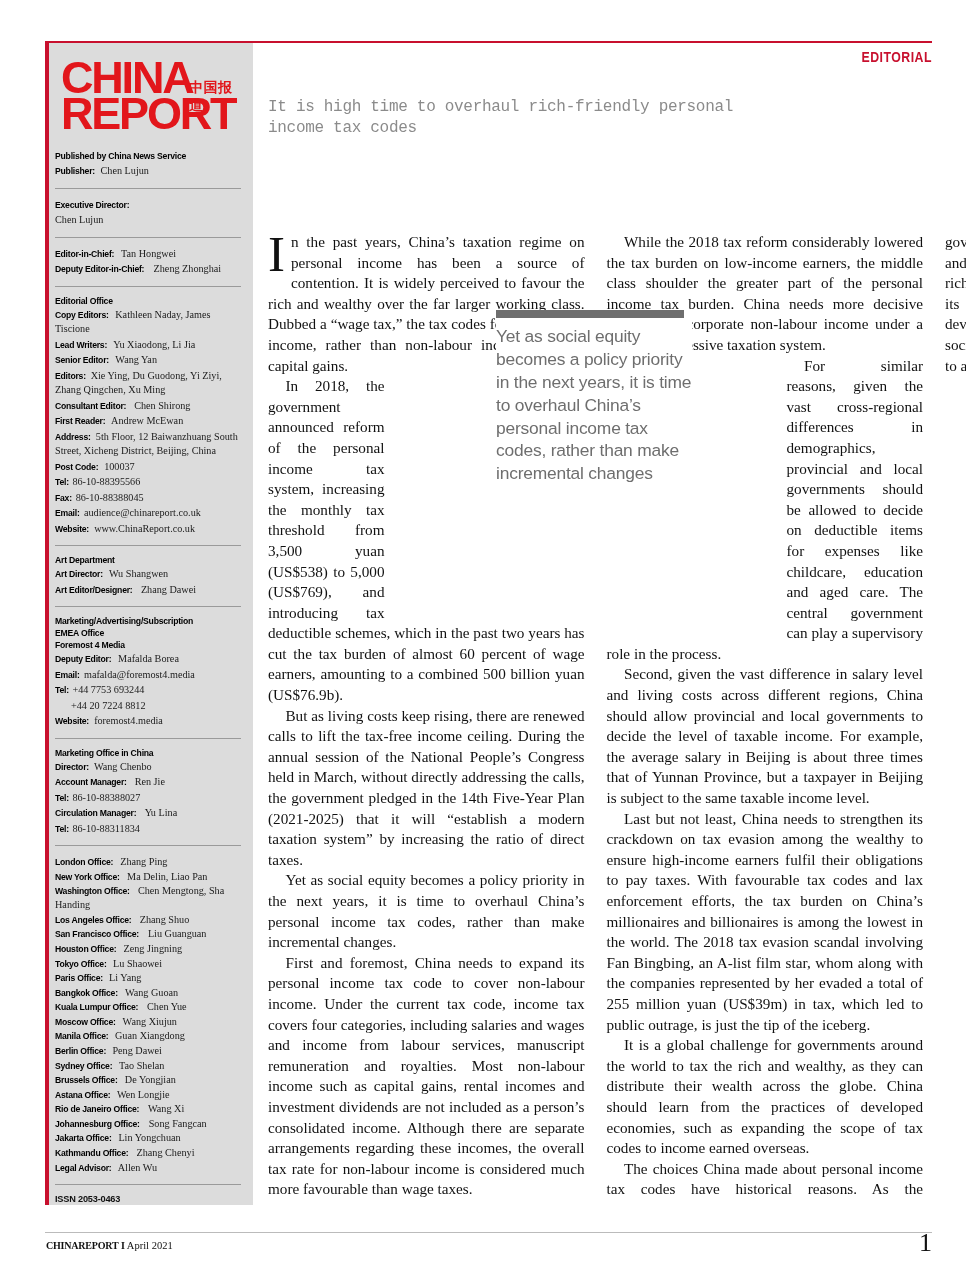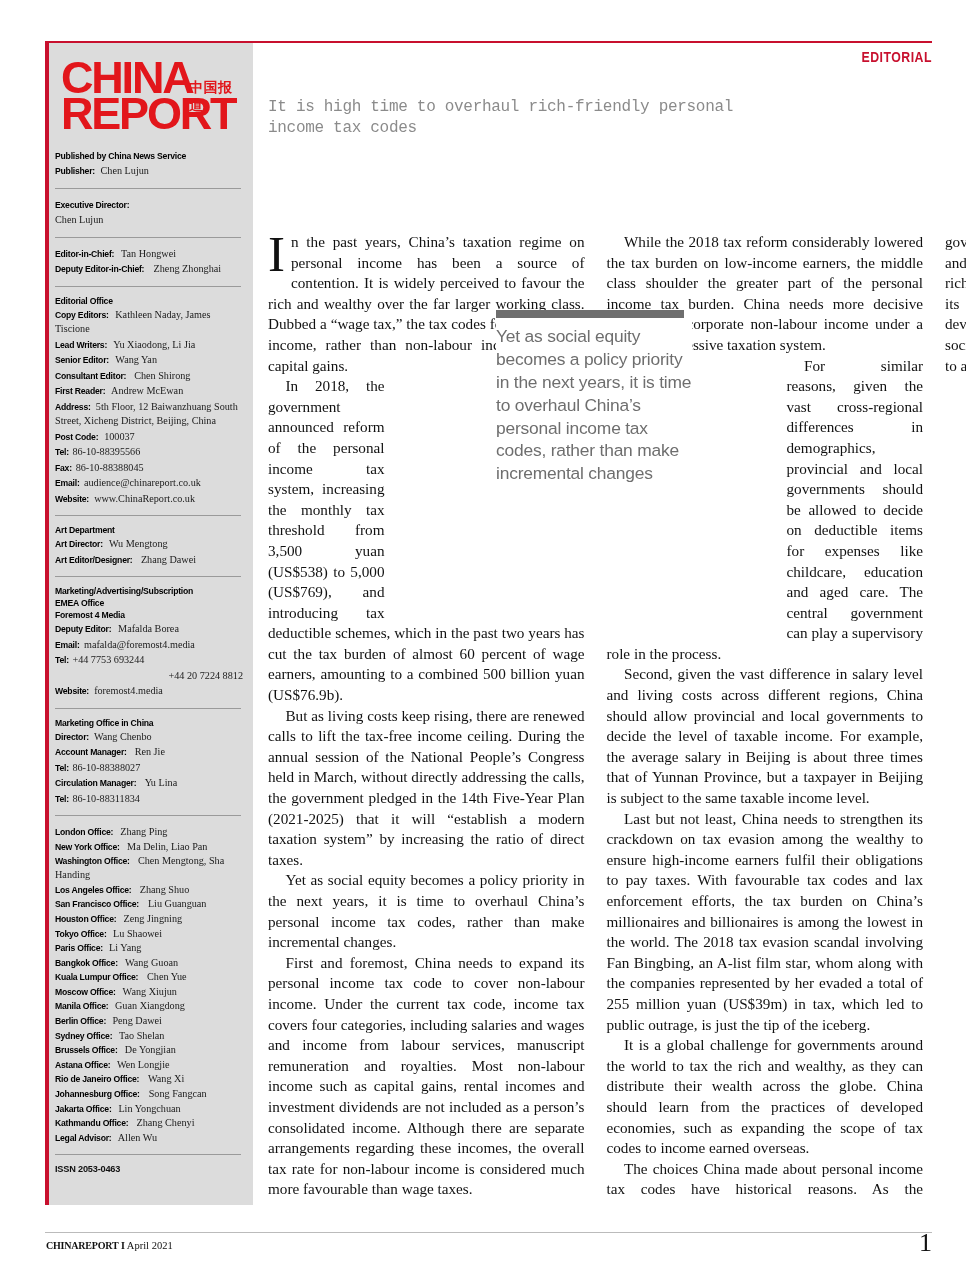--- a/index.html
+++ b/index.html
@@ -131,21 +131,21 @@
     font-family: "Liberation Sans", sans-serif;
     font-weight: bold;
     font-size: 9.3px;
     color: #000;
     letter-spacing: -0.25px;
     margin: 0 0 2px 0;
     transform: scaleX(0.93);
     transform-origin: left center;
   }
   .sb-val { font-size: 10.2px; }
-  .sb-indent { padding-left: 16px; text-align: right; }
+  .sb-indent { padding-left: 16px; }
   .issn {
     font-family: "Liberation Sans", sans-serif;
     font-weight: bold;
     font-size: 9.2px;
     letter-spacing: -0.2px;
     margin-top: 3px;
   }
 
   
   .sb-offices .sb-row { line-height: 1.38; margin-bottom: 0.5px; }
@@ -302,35 +302,36 @@
         <div class="sb-row"><span class="sb-lab">Deputy Editor-in-Chief:</span> <span class="sb-val">Zheng Zhonghai</span></div>
       </div>
 
       <hr class="sb-hr">
 
       <div class="sb-block">
         <div class="sb-head">Editorial Office</div>
         <div class="sb-row"><span class="sb-lab">Copy Editors:</span> <span class="sb-val">Kathleen Naday, James Tiscione</span></div>
         <div class="sb-row"><span class="sb-lab">Lead Writers:</span> <span class="sb-val">Yu Xiaodong, Li Jia</span></div>
         <div class="sb-row"><span class="sb-lab">Senior Editor:</span> <span class="sb-val">Wang Yan</span></div>
+        <div class="sb-row"><span class="sb-lab">Editors:</span> <span class="sb-val">Xie Ying, Du Guodong, Yi Ziyi, Zhang Qingchen, Xu Ming</span></div>
         <div class="sb-row"><span class="sb-lab">Consultant Editor:</span> <span class="sb-val">Chen Shirong</span></div>
         <div class="sb-row"><span class="sb-lab">First Reader:</span> <span class="sb-val">Andrew McEwan</span></div>
         <div class="sb-row"><span class="sb-lab">Address:</span> <span class="sb-val">5th Floor, 12 Baiwanzhuang South Street, Xicheng District, Beijing, China</span></div>
         <div class="sb-row"><span class="sb-lab">Post Code:</span> <span class="sb-val">100037</span></div>
         <div class="sb-row"><span class="sb-lab">Tel:</span> <span class="sb-val">86-10-88395566</span></div>
         <div class="sb-row"><span class="sb-lab">Fax:</span> <span class="sb-val">86-10-88388045</span></div>
         <div class="sb-row"><span class="sb-lab">Email:</span> <span class="sb-val">audience@chinareport.co.uk</span></div>
         <div class="sb-row"><span class="sb-lab">Website:</span> <span class="sb-val">www.ChinaReport.co.uk</span></div>
       </div>
 
       <hr class="sb-hr">
 
       <div class="sb-block">
         <div class="sb-head">Art Department</div>
-        <div class="sb-row"><span class="sb-lab">Art Director:</span> <span class="sb-val">Wu Mengtong</span></div>
+        <div class="sb-row"><span class="sb-lab">Art Director:</span> <span class="sb-val">Wu Shangwen</span></div>
         <div class="sb-row"><span class="sb-lab">Art Editor/Designer:</span> <span class="sb-val">Zhang Dawei</span></div>
       </div>
 
       <hr class="sb-hr">
 
       <div class="sb-block">
         <div class="sb-head">Marketing/Advertising/Subscription</div>
         <div class="sb-head">EMEA Office</div>
         <div class="sb-head">Foremost 4 Media</div>
         <div class="sb-row"><span class="sb-lab">Deputy Editor:</span> <span class="sb-val">Mafalda Borea</span></div>

